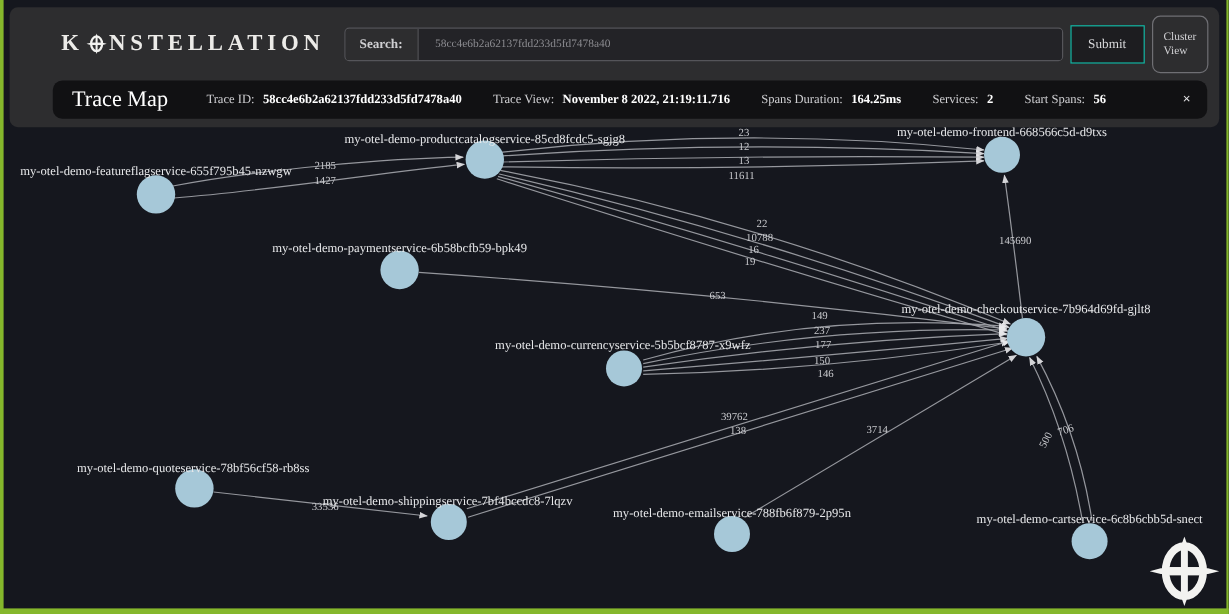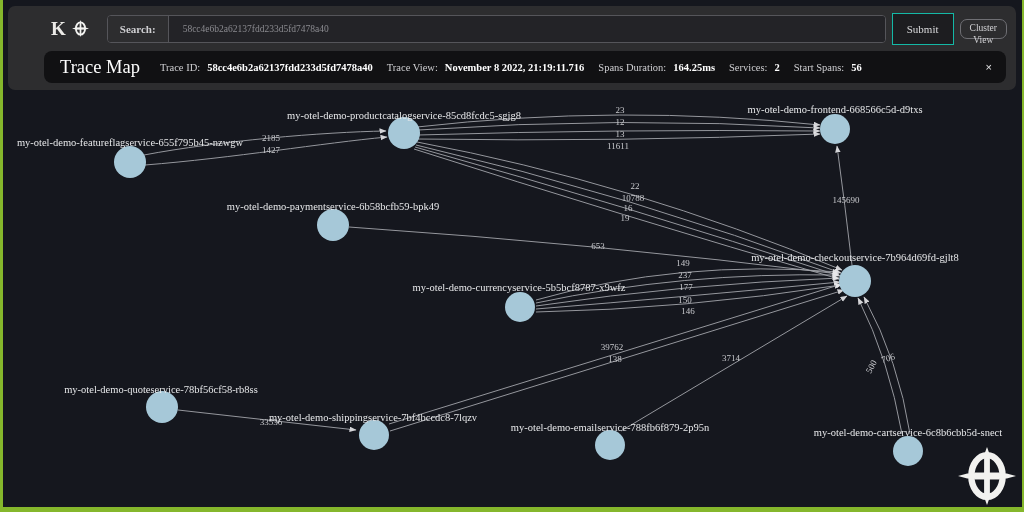--- a/index.html
+++ b/index.html
@@ -36,32 +36,32 @@
   .searchinput {
     flex:1; background:#232327; border:none; outline:none; color:#8b8b90;
     font-size:9.5px; padding:0 14px; font-family:"Liberation Serif", serif;
   }
   .btn-submit {
     margin-left:6px; height:32px; padding:0 14px; background:#1d1d20;
     border:1px solid #14b8a6; color:#d9d9db; font-size:11px;
     font-family:"Liberation Serif", serif; cursor:pointer;
   }
   .btn-cluster {
-    margin-left:6px; height:20px; padding:2px 9px; background:transparent;
+    margin-left:6px; height:48px; padding:2px 9px; background:transparent;
     border:1px solid #6f6f74; border-radius:7px; color:#d3d3d6; font-size:9.5px;
-    line-height:1.3; text-align:center; font-family:"Liberation Serif", serif; cursor:pointer;
+    line-height:1.3; text-align:left; font-family:"Liberation Serif", serif; cursor:pointer;
   }
   
   .tracebar {
     position:relative; margin:6px 1px 0 27px; background:#111113; border-radius:8px;
     height:32px; display:flex; align-items:center; padding:0 16px; gap:14px;
   }
   .tm-title { color:#fff; font-size:18.5px; margin-right:6px; white-space:nowrap; }
   .pair { display:flex; align-items:baseline; gap:7px; white-space:nowrap; }
-  .fl { color:#cfcfd2; font-size:10.5px; }
+  .fl { color:#cfcfd2; font-size:10.5px;margin-left:12px; }
   .fv { color:#ffffff; font-size:10.5px; font-weight:bold; }
   .tm-close {
     position:absolute; right:14px; top:50%; transform:translateY(-50%);
     color:#e7e7e9; font-size:11px; cursor:pointer; font-family:"Liberation Sans", sans-serif;
   }
   
   .graph { position:absolute; left:0; top:0; width:1019px; height:507px; z-index:1; }
   .edge { fill:none; stroke:#a3a5ab; stroke-width:1; opacity:.9; }
   .elabel { font-size:9px; fill:#c8c9cd; text-anchor:middle; font-family:"Liberation Serif", serif; }
   .nlabel { font-size:10.5px; fill:#e7e8ea; text-anchor:middle; font-family:"Liberation Serif", serif; }
@@ -170,20 +170,21 @@
     </g>
   </svg>
 
   <div class="navwrap">
     <div class="navrow">
       <div class="logo">
         <span>K</span>
         <svg width="17" height="19" viewBox="0 0 100 100">
             <use href="#theta-mark"></use>
           </svg>
+        <span>NSTELLATION</span>
       </div>
       <div class="searchgroup">
         <div class="searchlabel">Search:</div>
         <input class="searchinput" type="text" value="58cc4e6b2a62137fdd233d5fd7478a40" style="">
       </div>
       <button class="btn-submit">Submit</button>
       <button class="btn-cluster">
         <div>Cluster</div>
         <div>View</div>
       </button>

